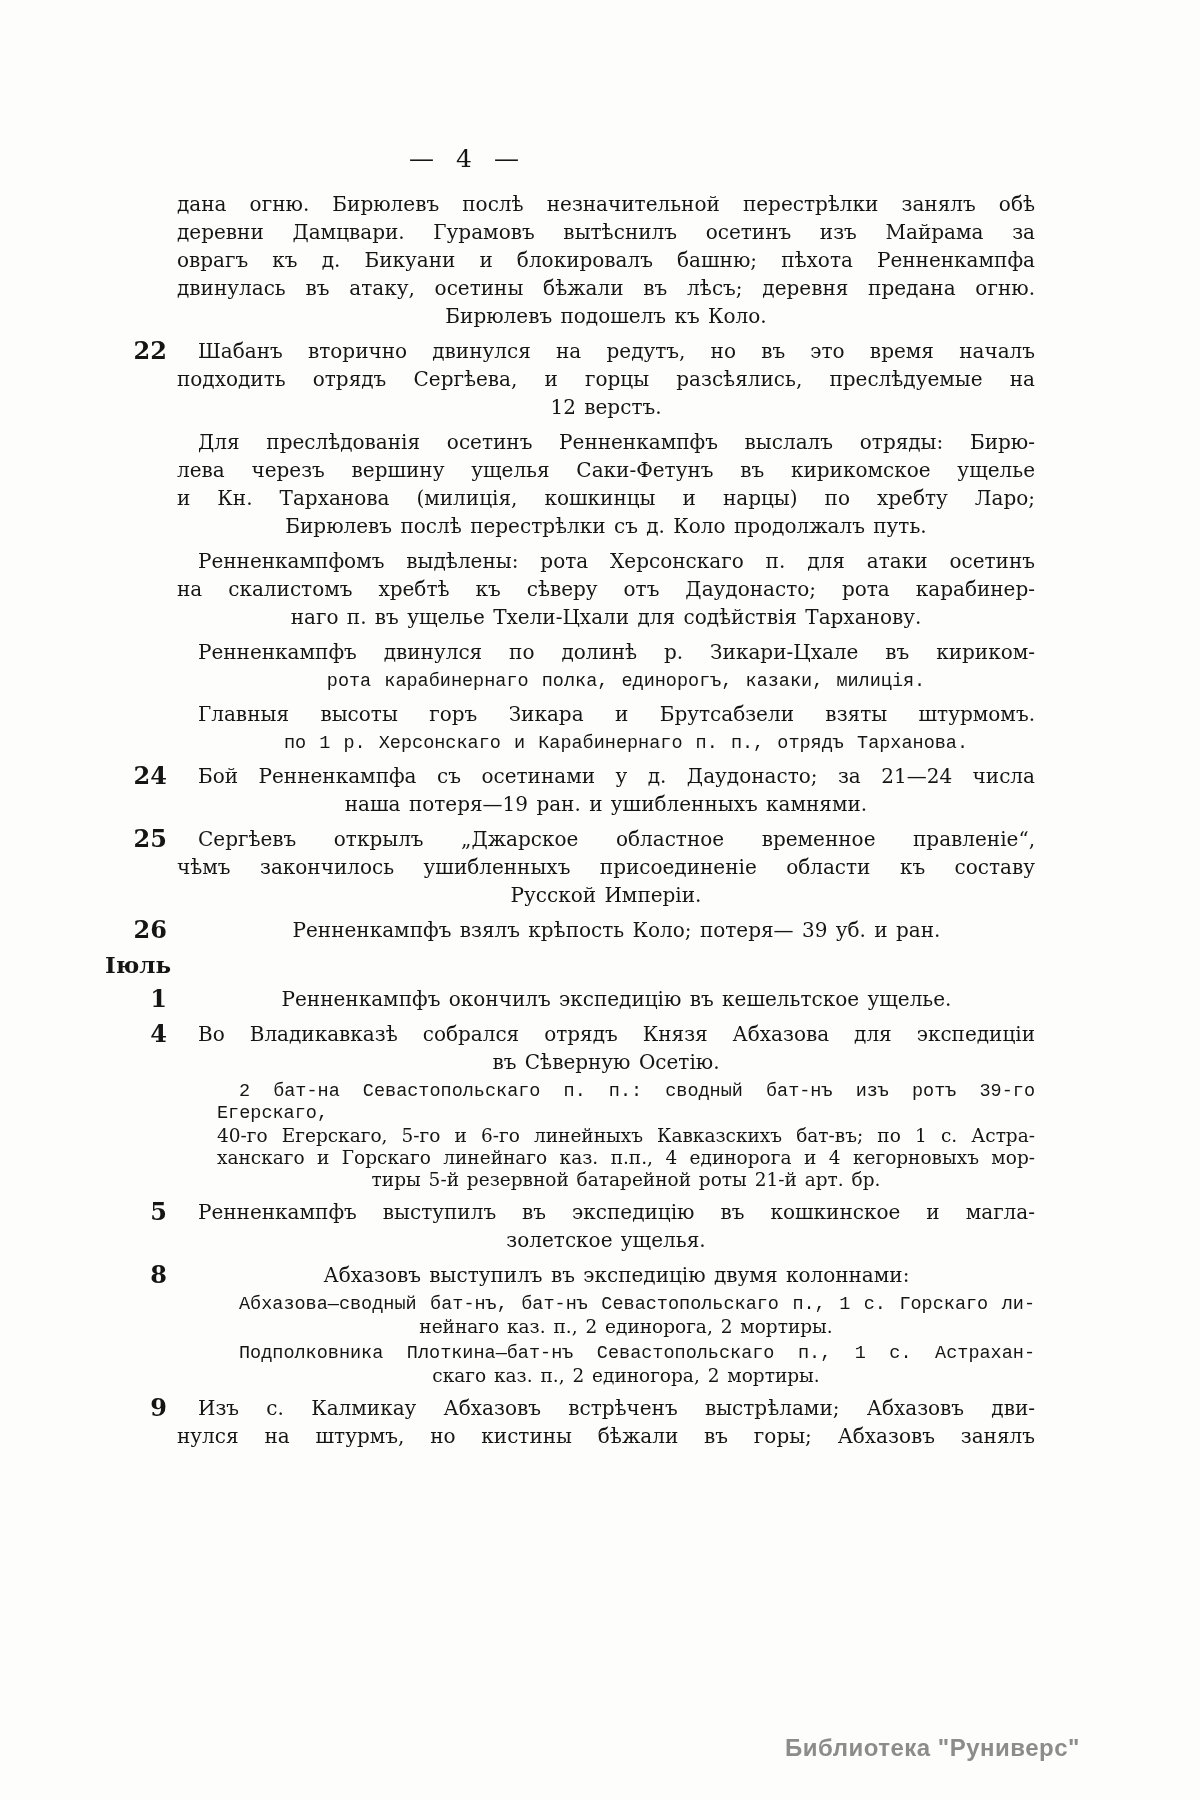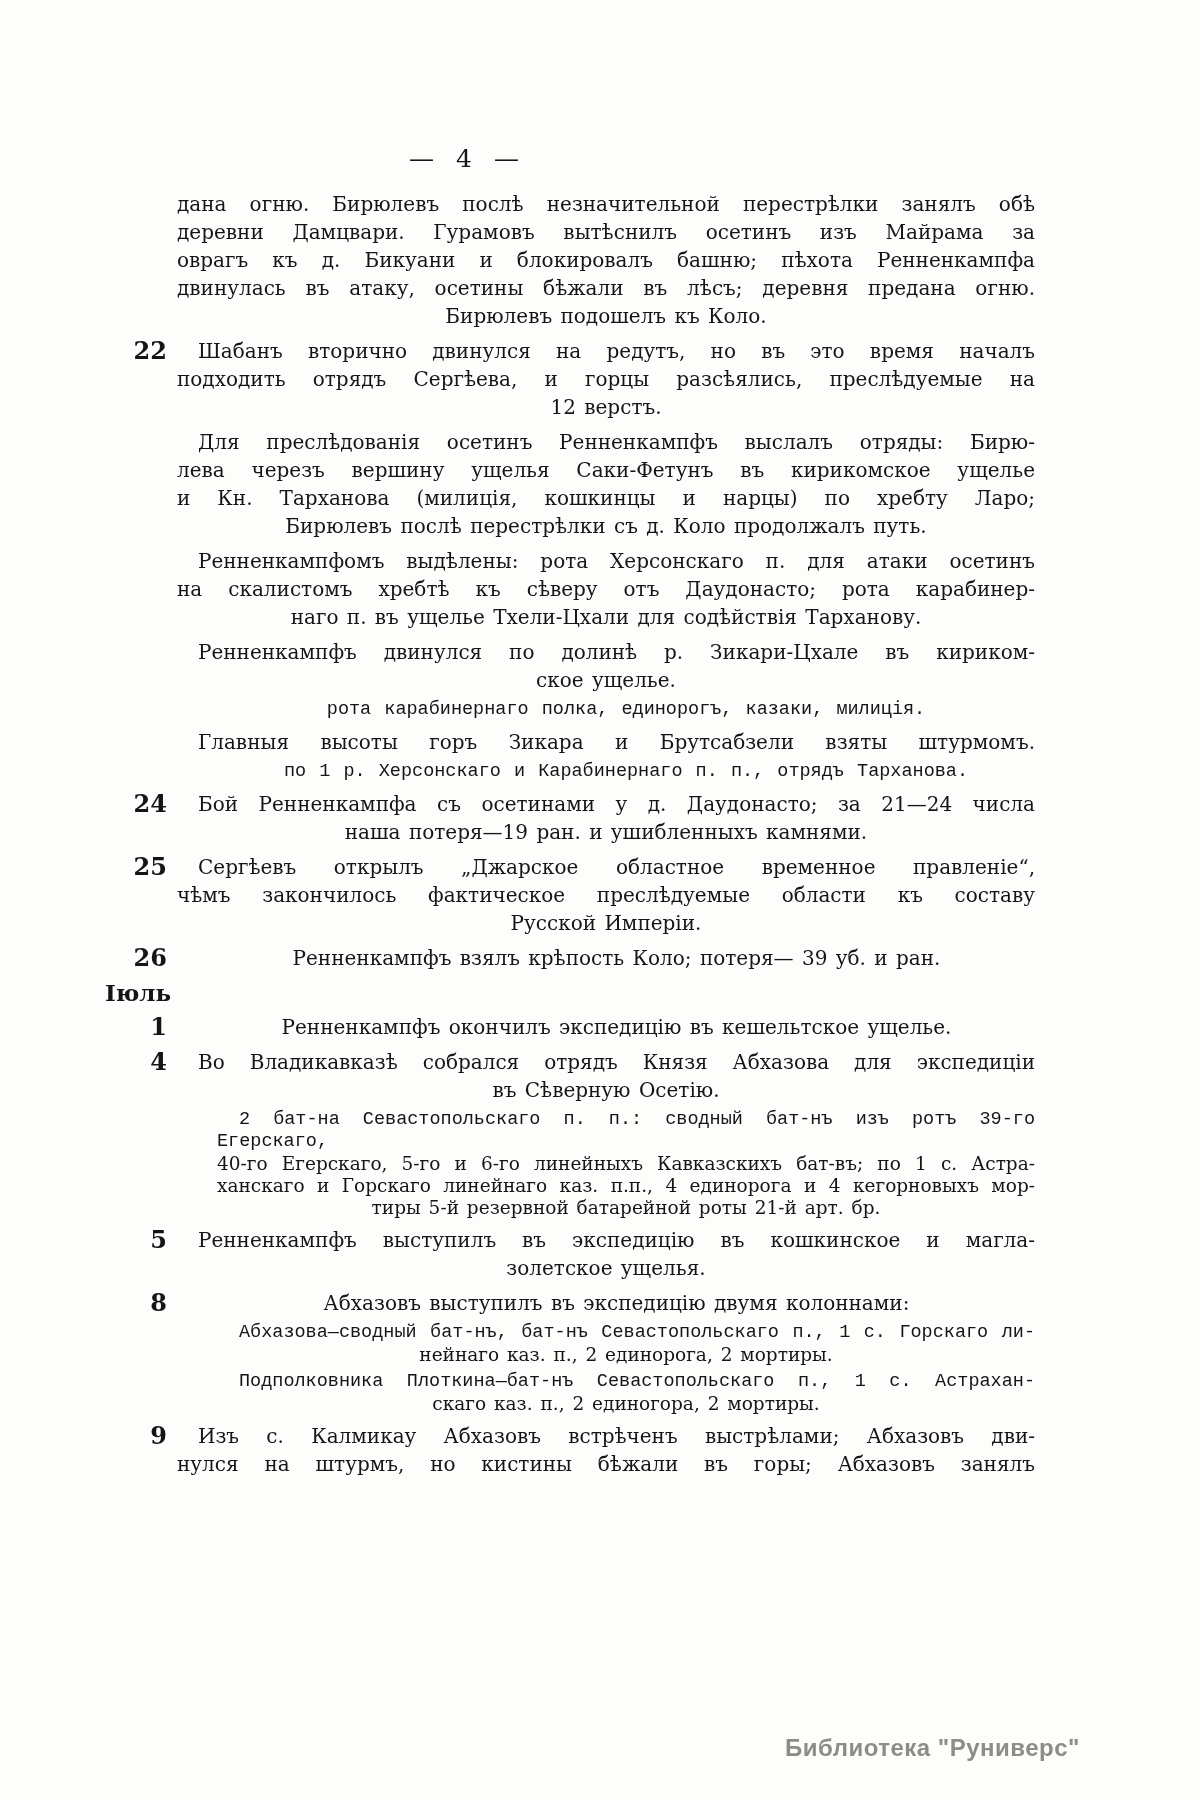--- a/index.html
+++ b/index.html
@@ -105,36 +105,35 @@
         <div class="line">и Кн. Тарханова (милиція, кошкинцы и нарцы) по хребту Ларо;</div>
         <div class="line last">Бирюлевъ послѣ перестрѣлки съ д. Коло продолжалъ путь.</div>
       </div>
       <div class="entry">
         <div class="line ind">Ренненкампфомъ выдѣлены: рота Херсонскаго п. для атаки осетинъ</div>
         <div class="line">на скалистомъ хребтѣ къ сѣверу отъ Даудонасто; рота карабинер-</div>
         <div class="line last">наго п. въ ущелье Тхели-Цхали для содѣйствія Тарханову.</div>
       </div>
       <div class="entry">
         <div class="line ind">Ренненкампфъ двинулся  по долинѣ р. Зикари-Цхале въ кириком-</div>
-        <div class="line last">ское ущелье.</div>
         <div class="line small last gap">рота карабинернаго полка, единорогъ, казаки, милиція.</div>
       </div>
       <div class="entry">
         <div class="line ind">Главныя высоты горъ Зикара и Брутсабзели взяты штурмомъ.</div>
         <div class="line small last gap">по 1 р. Херсонскаго и Карабинернаго п. п., отрядъ Тарханова.</div>
       </div>
       <div class="entry">
         <span class="margin-num">24</span>
         <div class="line ind">Бой Ренненкампфа съ осетинами у д. Даудонасто; за 21—24 числа</div>
         <div class="line last">наша потеря—19 ран. и ушибленныхъ камнями.</div>
       </div>
       <div class="entry">
         <span class="margin-num">25</span>
         <div class="line ind">Сергѣевъ открылъ „Джарское областное временное правленіе“,</div>
-        <div class="line">чѣмъ закончилось фактическое преслѣдуемые области къ составу</div>
+        <div class="line">чѣмъ закончилось ушибленныхъ присоединеніе области къ составу</div>
         <div class="line last">Русской Имперіи.</div>
       </div>
       <div class="entry">
         <span class="margin-num">26</span>
         <div class="line last ind">Ренненкампфъ взялъ крѣпость Коло; потеря— 39 уб. и ран.</div>
       </div>
       <div class="entry">
         <span class="month">Іюль</span>
       </div>
       <div class="entry">

